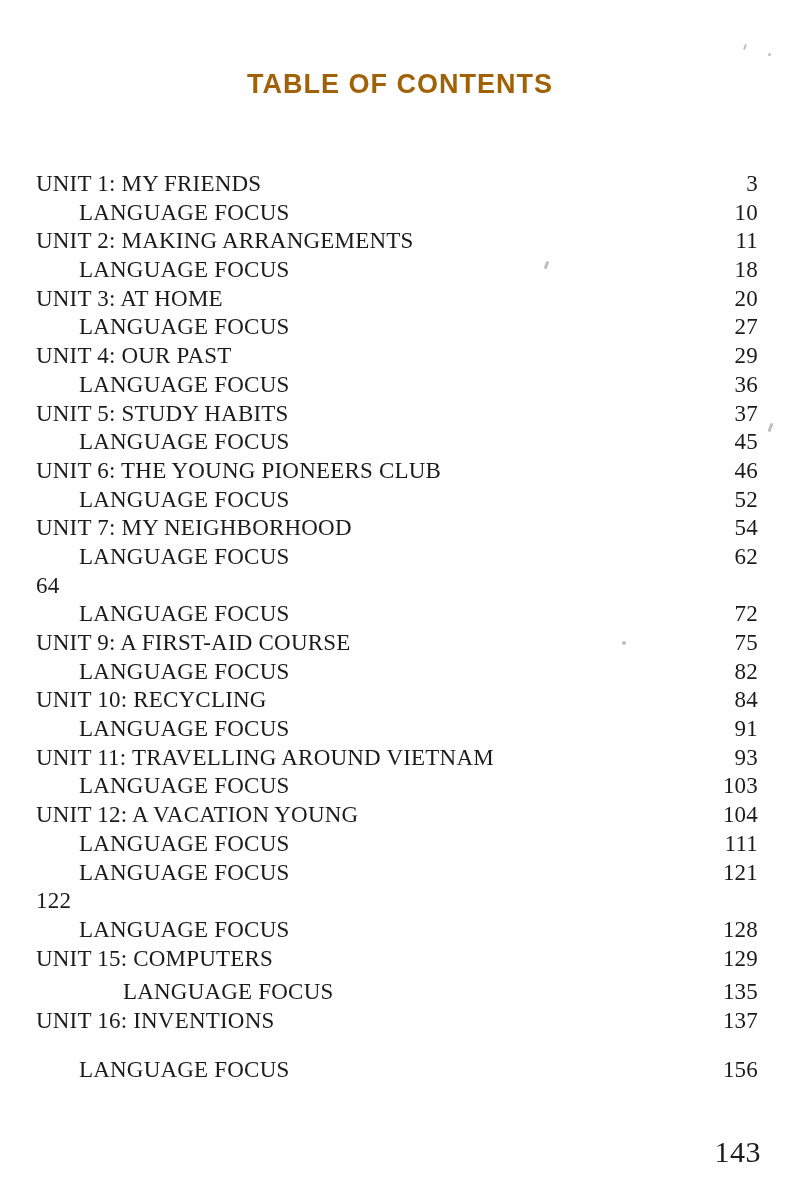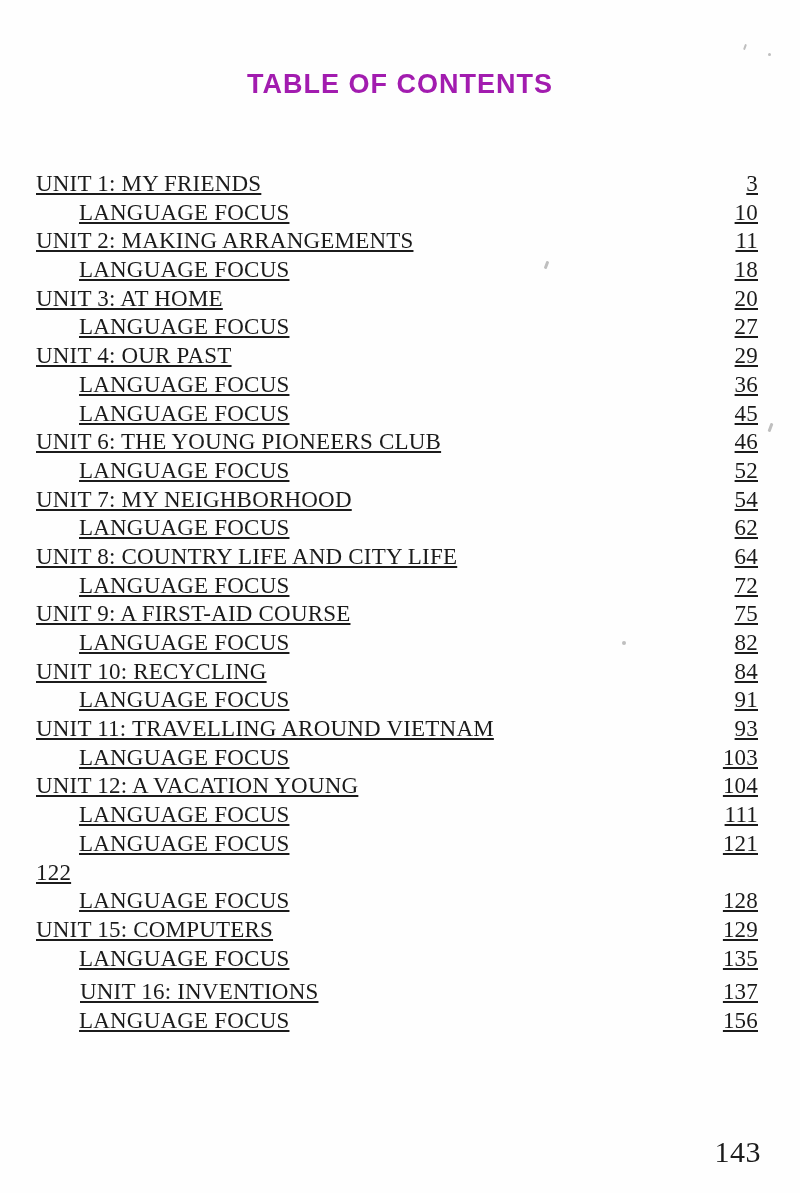--- a/index.html
+++ b/index.html
@@ -21,28 +21,27 @@
     position: absolute;
     top: 69px;
     left: 0;
     width: 100%;
     margin: 0;
     text-align: center;
     font-family: "Liberation Sans", "DejaVu Sans", sans-serif;
     font-size: 27px;
     font-weight: bold;
     letter-spacing: 1px;
-    color: #a21caf;
+    color: #a16207;
   }
   .toc {
     position: absolute;
     top: 170px;
     left: 36px;
     width: 722px;
-    text-decoration: underline;
   }
   .toc-row {
     display: flex;
     justify-content: space-between;
     align-items: baseline;
     height: 28.7px;
     line-height: 28.7px;
     font-size: 23px;
     letter-spacing: 0.2px;
     white-space: nowrap;
@@ -103,20 +102,24 @@
         <span class="toc-page">27</span>
       </div>
       <div class="toc-row unit">
         <span class="toc-text">UNIT 4: OUR PAST</span>
         <span class="toc-page">29</span>
       </div>
       <div class="toc-row sub">
         <span class="toc-text">LANGUAGE FOCUS</span>
         <span class="toc-page">36</span>
       </div>
+      <div class="toc-row unit">
+        <span class="toc-text">UNIT 5: STUDY HABITS</span>
+        <span class="toc-page">37</span>
+      </div>
       <div class="toc-row sub">
         <span class="toc-text">LANGUAGE FOCUS</span>
         <span class="toc-page">45</span>
       </div>
       <div class="toc-row unit">
         <span class="toc-text">UNIT 6: THE YOUNG PIONEERS CLUB</span>
         <span class="toc-page">46</span>
       </div>
       <div class="toc-row sub">
         <span class="toc-text">LANGUAGE FOCUS</span>
@@ -124,21 +127,20 @@
       </div>
       <div class="toc-row unit">
         <span class="toc-text">UNIT 7: MY NEIGHBORHOOD</span>
         <span class="toc-page">54</span>
       </div>
       <div class="toc-row sub">
         <span class="toc-text">LANGUAGE FOCUS</span>
         <span class="toc-page">62</span>
       </div>
       <div class="toc-row unit">
-        <span class="toc-text">UNIT 8: COUNTRY LIFE AND CITY LIFE</span>
         <span class="toc-page">64</span>
       </div>
       <div class="toc-row sub">
         <span class="toc-text">LANGUAGE FOCUS</span>
         <span class="toc-page">72</span>
       </div>
       <div class="toc-row unit">
         <span class="toc-text">UNIT 9: A FIRST-AID COURSE</span>
         <span class="toc-page">75</span>
       </div>

